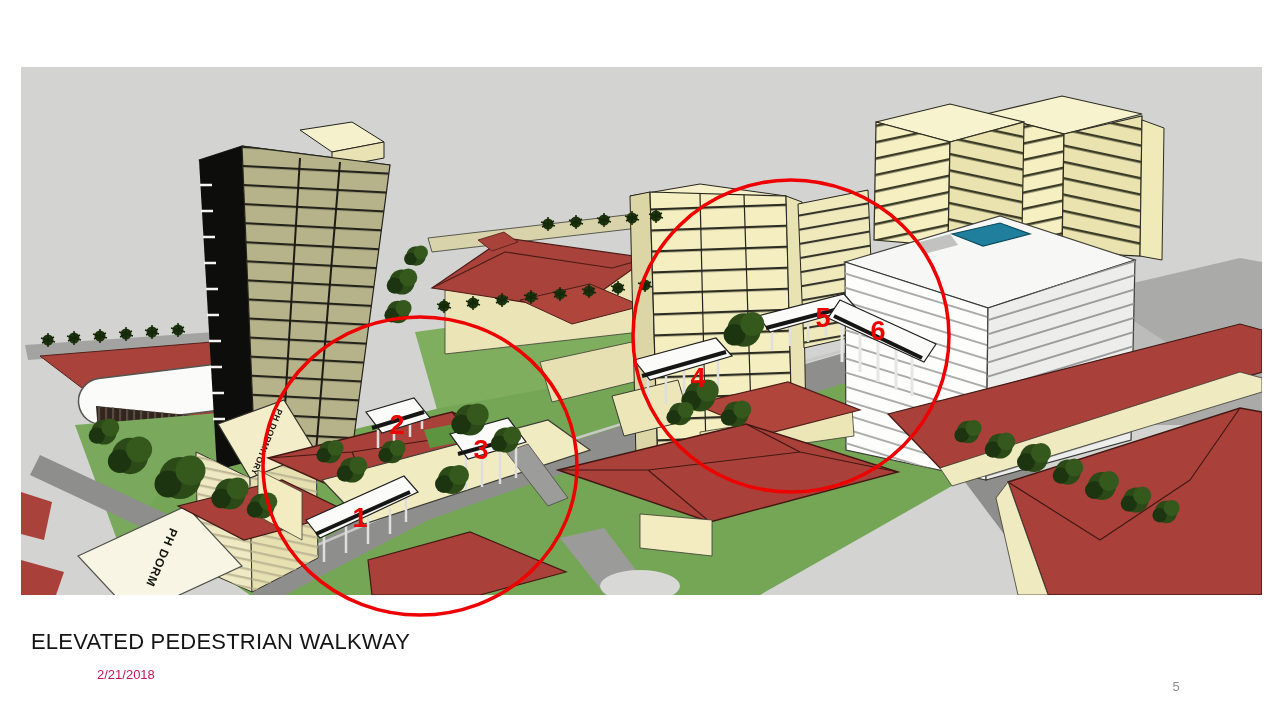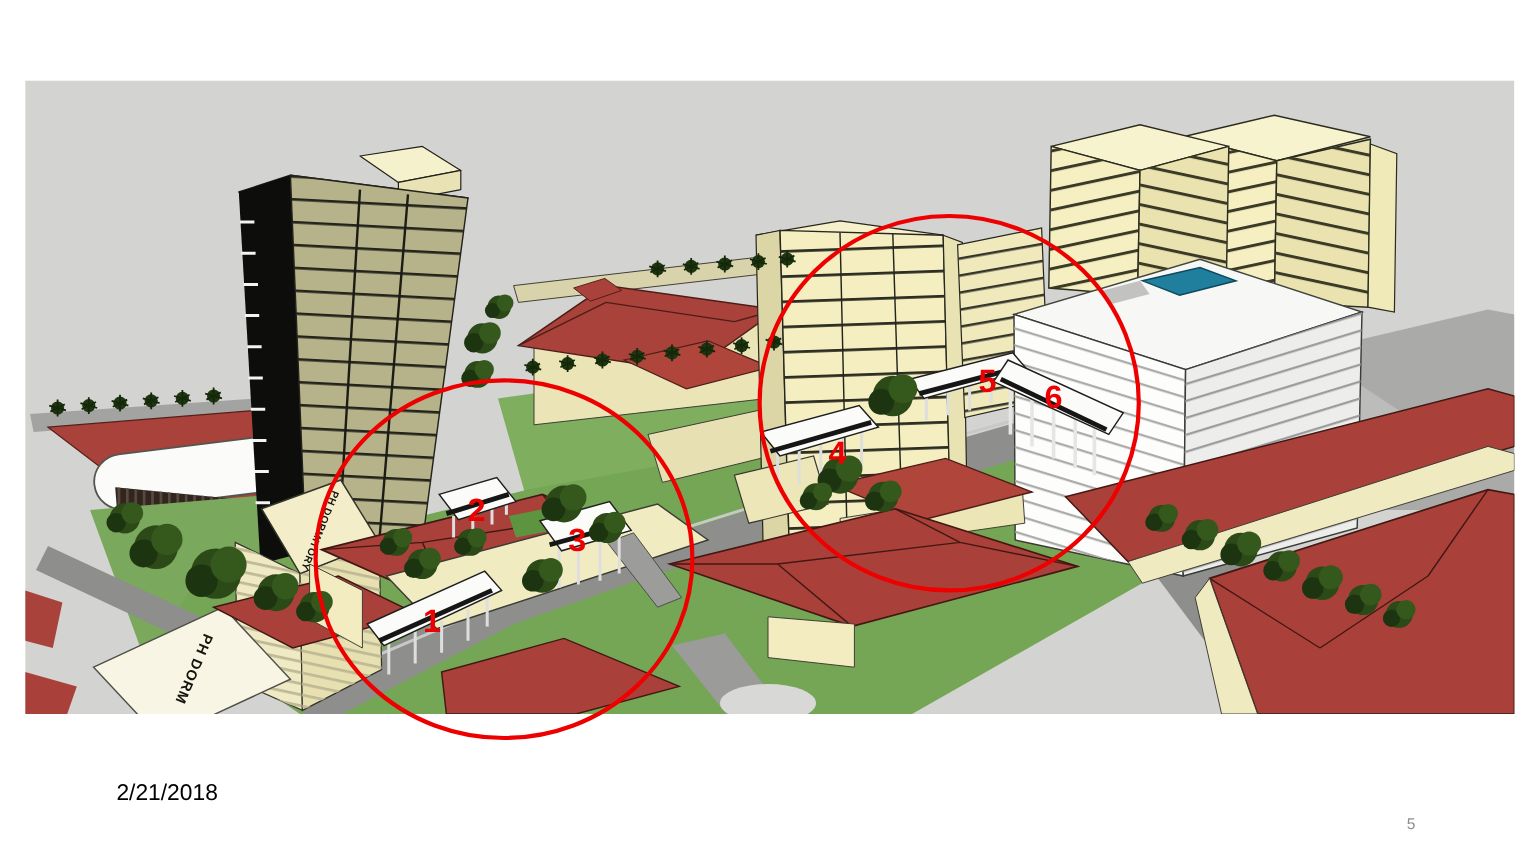--- a/index.html
+++ b/index.html
@@ -1,21 +1,21 @@
 <!DOCTYPE html>
 <html><head>
 <meta charset="utf-8">
 <style>
   html,body{margin:0;padding:0;background:#fff;}
   .slide{position:relative;width:1280px;height:720px;background:#ffffff;overflow:hidden;
          font-family:"Liberation Sans",sans-serif;}
   .scene-svg{position:absolute;left:0;top:0;}
   .slide-title{position:absolute;left:31px;top:629px;font-size:22px;color:#141414;
                letter-spacing:.2px;white-space:nowrap;}
-  .footer-date{position:absolute;left:97px;top:651px;font-size:19px;color:#000000;}
+  .footer-date{position:absolute;left:97px;top:667px;font-size:13px;color:#be185d;}
   .page-number{position:absolute;left:1164px;top:679px;width:24px;text-align:center;
                font-size:13px;color:#8f8f8f;}
 </style>
 </head>
 <body>
 
 <div class="slide">
 
 <svg class="scene-svg" width="1280" height="720" viewBox="0 0 1280 720">
   <defs>
@@ -287,16 +287,17 @@
     <ellipse cx="791" cy="336" rx="158" ry="156" fill="none" stroke="#ee0000" stroke-width="3.5"></ellipse>
     <text x="360" y="527" fill="#ee0000" font-size="27" font-weight="bold" text-anchor="middle">1</text>
     <text x="397" y="434" fill="#ee0000" font-size="27" font-weight="bold" text-anchor="middle">2</text>
     <text x="481" y="459" fill="#ee0000" font-size="27" font-weight="bold" text-anchor="middle">3</text>
     <text x="698" y="387" fill="#ee0000" font-size="27" font-weight="bold" text-anchor="middle">4</text>
     <text x="823" y="327" fill="#ee0000" font-size="27" font-weight="bold" text-anchor="middle">5</text>
     <text x="878" y="340" fill="#ee0000" font-size="27" font-weight="bold" text-anchor="middle">6</text>
   </g>
 </svg>
 
+<div class="slide-title">ELEVATED PEDESTRIAN WALKWAY</div>
 <div class="footer-date">2/21/2018</div>
 <div class="page-number">5</div>
 
 </div>
 
 </body></html>

